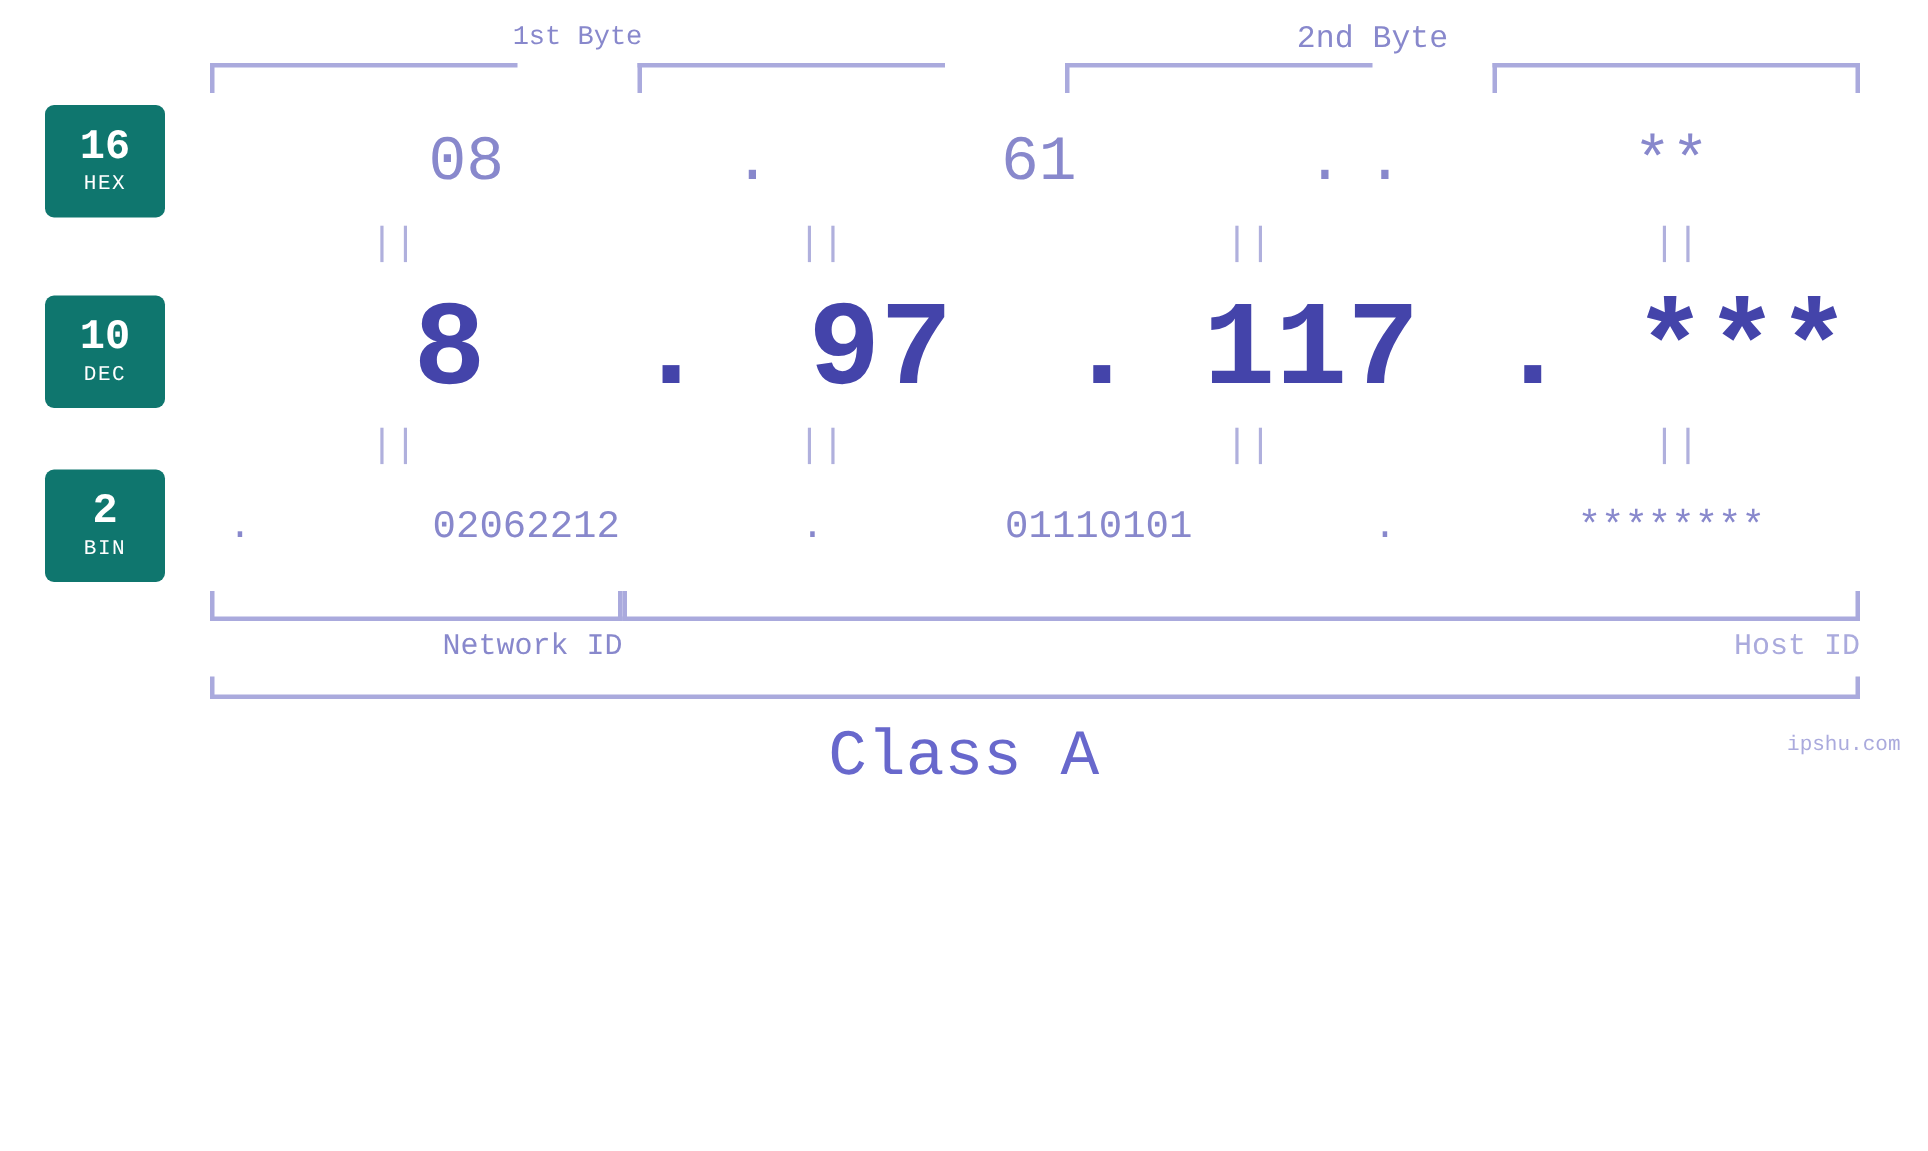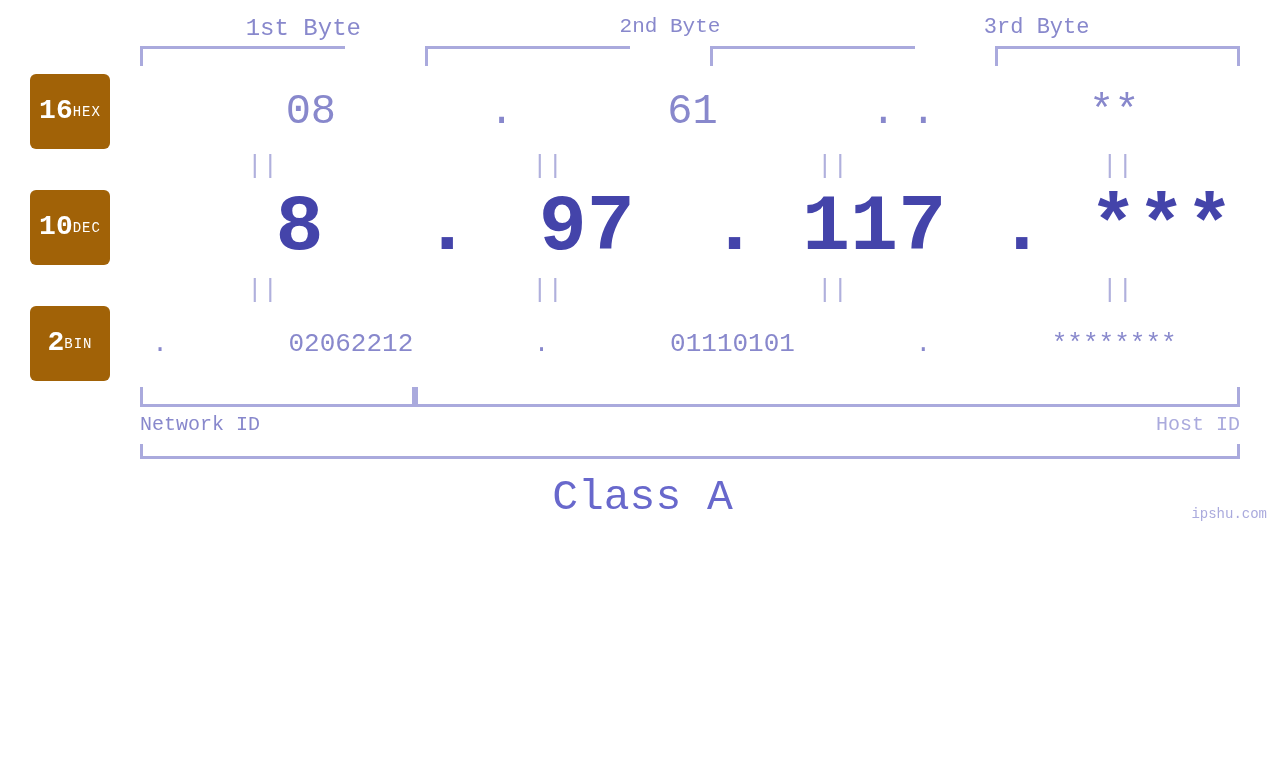--- a/index.html
+++ b/index.html
@@ -13,24 +13,24 @@
       height: 767px;
       background-color: #ffffff;
       font-family: 'Courier New', Courier, monospace;
       overflow: hidden;
       position: relative;
     }
 
     .base-badge {
       width: 80px;
       height: 75px;
-      background-color: #a16207;
+      background-color: #0f766e;
       color: white;
       display: flex;
-      flex-direction: row;
+      flex-direction: column;
       align-items: center;
       justify-content: center;
       border-radius: 6px;
     }
 
     .base-number {
       font-size: 28px;
       font-weight: bold;
       line-height: 1.1;
     }
@@ -134,21 +134,21 @@
       width: 140px;
       display: flex;
       align-items: center;
       justify-content: center;
     }
 
     .values-row {
       display: flex;
       flex: 1;
       align-items: center;
-      justify-content: flex-start;
+      justify-content: flex-end;
     }
 
     .val-cell {
       flex: 1;
       text-align: center;
     }
 
     .dot-cell {
       width: 40px;
       text-align: center;
@@ -172,25 +172,24 @@
     .eq-dot-spacer {
       width: 40px;
     }
   </style>
 </head>
 <body>
 
 <div class="layout-wrapper">
 
   <div style="display:flex; width:1100px; margin-left:140px; margin-bottom:4px;">
-    <div class="val-cell" style="font-size:24px;color:#8888cc;font-family:'Courier New',monospace;">1st Byte</div>
+    <div class="val-cell" style="font-size:18px;color:#8888cc;font-family:'Courier New',monospace;">1st Byte</div>
     <div class="eq-dot-spacer"></div>
     <div class="val-cell" style="font-size:21px;color:#8888cc;font-family:'Courier New',monospace;">2nd Byte</div>
     <div class="eq-dot-spacer"></div>
-    <div class="val-cell" style="font-size:22px;color:#8888cc;font-family:'Courier New',monospace;">3rd Byte</div>
     <div class="eq-dot-spacer"></div>
   </div>
 
   <div class="top-bracket-row" style="margin-left:140px;">
     <div class="top-bracket-cell">
       <div class="tbracket-vl"></div>
       <div class="tbracket-h" style="left:0;right:40px;"></div>
     </div>
     <div style="width:40px;"></div>
     <div class="top-bracket-cell">
@@ -242,21 +241,21 @@
   <div class="eq-row" style="margin-top:2px;">
     <div class="eq-cell">||</div>
     <div class="eq-dot-spacer"></div>
     <div class="eq-cell">||</div>
     <div class="eq-dot-spacer"></div>
     <div class="eq-cell">||</div>
     <div class="eq-dot-spacer"></div>
     <div class="eq-cell">||</div>
   </div>
 
-  <div class="row-wrapper" style="margin-top:0px;gap:36px;">
+  <div class="row-wrapper" style="margin-top:11px;gap:36px;">
     <div class="label-cell">
       <div class="base-badge">
         <span class="base-number">10</span>
         <span class="base-label">DEC</span>
       </div>
     </div>
     <div class="values-row">
       <div class="val-cell">
         <span class="dec-value">8</span>
       </div>
@@ -329,27 +328,27 @@
     </div>
 
     <div style="width:75%; position:relative;">
       <div style="position:absolute;bottom:0;left:0;width:3px;height:20px;background:#aaaadd;"></div>
       <div style="position:absolute;bottom:0;left:0;right:0;height:3px;background:#aaaadd;"></div>
       <div style="position:absolute;bottom:0;right:0;width:3px;height:20px;background:#aaaadd;"></div>
     </div>
   </div>
 
   <div style="display:flex; width:1100px; margin-left:140px; margin-top:6px;">
-    <div style="width:25%;text-align:left;color:#8888cc;font-size:20px;font-family:'Courier New',monospace;">Network ID</div>
+    <div style="width:25%;text-align:right;color:#8888cc;font-size:20px;font-family:'Courier New',monospace;">Network ID</div>
     <div style="width:75%;text-align:right;color:#aaaadd;font-size:20px;font-family:'Courier New',monospace;">Host ID</div>
   </div>
 
   <div style="position:relative; width:1100px; margin-left:140px; margin-top:8px; height:15px;">
     <div style="position:absolute;bottom:0;left:0;right:0;height:3px;background:#aaaadd;"></div>
     <div style="position:absolute;bottom:0;left:0;width:3px;height:15px;background:#aaaadd;"></div>
     <div style="position:absolute;bottom:0;right:0;width:3px;height:15px;background:#aaaadd;"></div>
   </div>
 
   <div style="width:1285px;text-align:center;margin-top:14px;color:#6868cc;font-size:43px;font-family:'Courier New',monospace;font-weight:normal;">Class A</div>
 
-  <div style="position:absolute;bottom:0;right:18px;color:#aaaadd;font-size:14px;font-family:'Courier New',monospace;">ipshu.com</div>
+  <div style="position:absolute;bottom:24px;right:18px;color:#aaaadd;font-size:14px;font-family:'Courier New',monospace;">ipshu.com</div>
 
 </div>
 
 </body></html>

